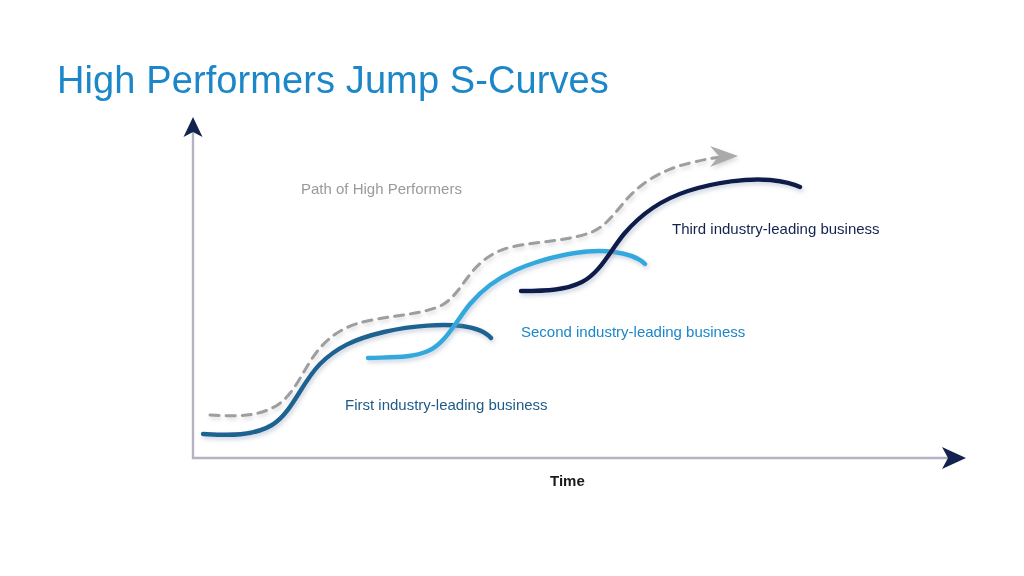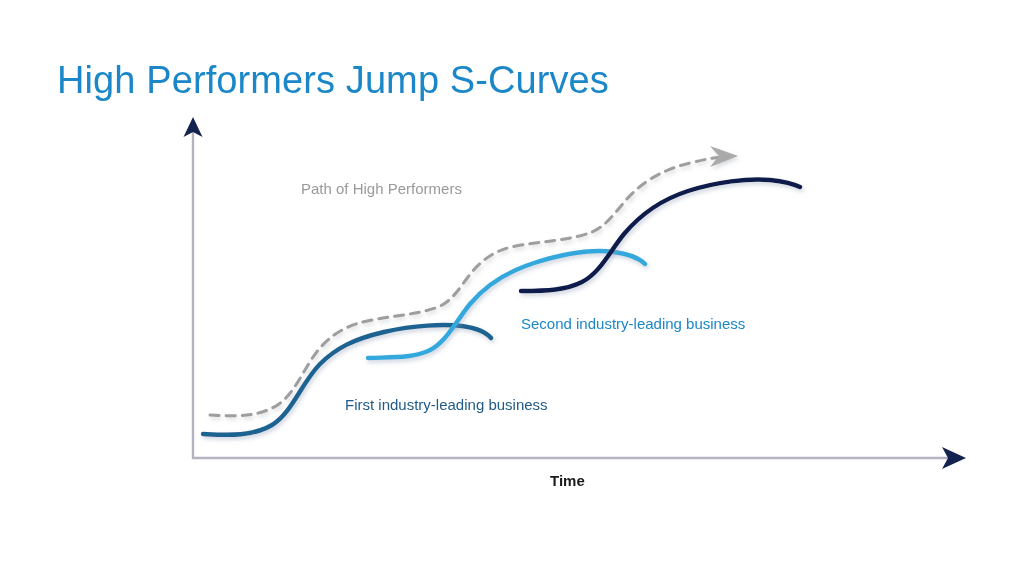--- a/index.html
+++ b/index.html
@@ -60,21 +60,21 @@
     font-size: 15px;
   }
   #curve1-label {
     left: 345px;
     top: 395px;
     color: #1f5b86;
     font-size: 15px;
   }
   #curve2-label {
     left: 521px;
-    top: 314px;
+    top: 322px;
     color: #1b87c9;
     font-size: 15px;
   }
   #curve3-label {
     left: 672px;
     top: 219px;
     color: #14224f;
     font-size: 15px;
   }
 </style>
@@ -144,14 +144,15 @@
 
 
   <div class="lbl" id="x-axis-label">Time</div>
 
   <div class="lbl" id="path-label">Path of High Performers</div>
 
   <div class="lbl" id="curve1-label">First industry-leading business</div>
 
   <div class="lbl" id="curve2-label">Second industry-leading business</div>
 
+  <div class="lbl" id="curve3-label">Third industry-leading business</div>
 
 </div>
 
 </body></html>

